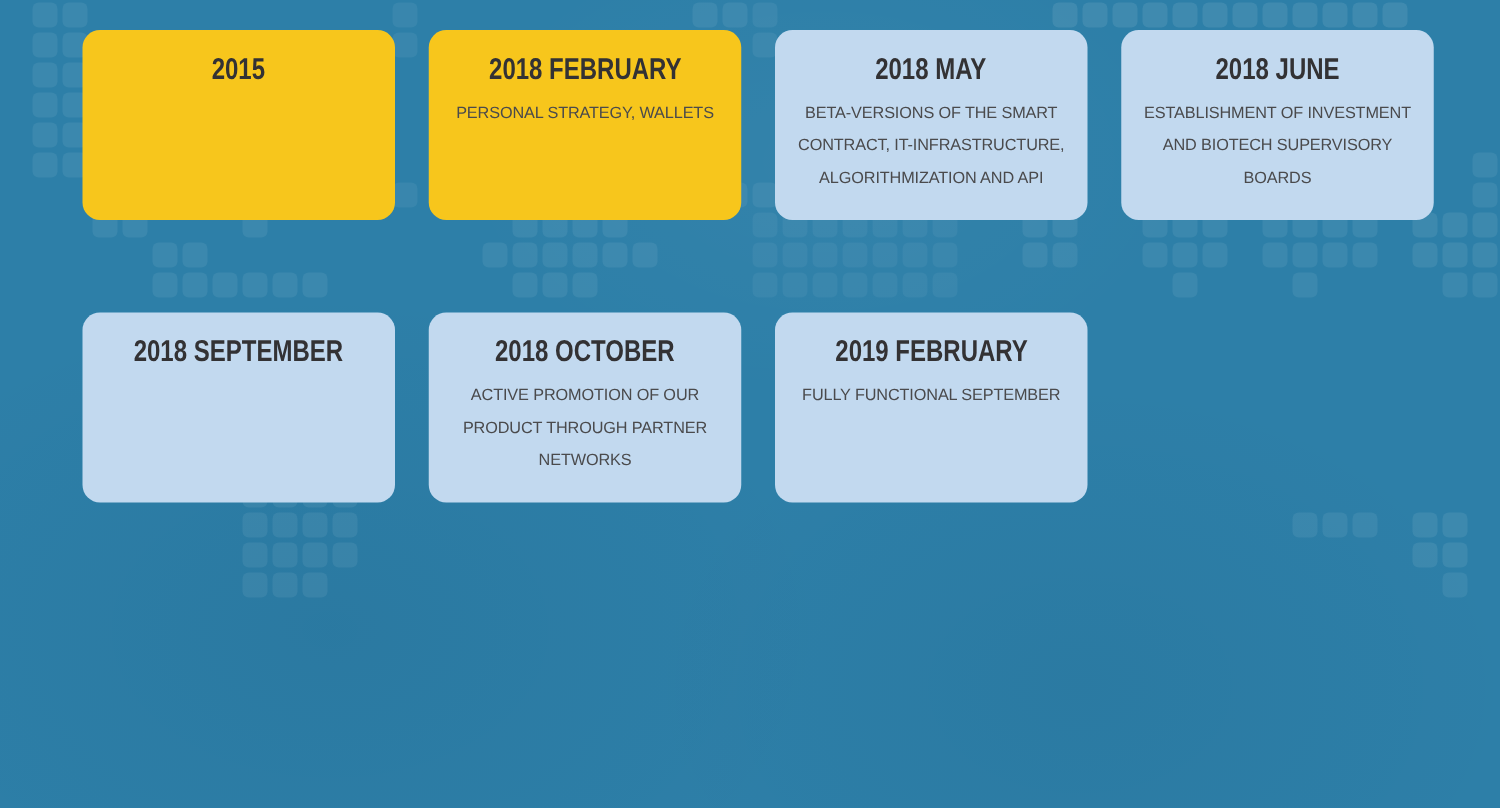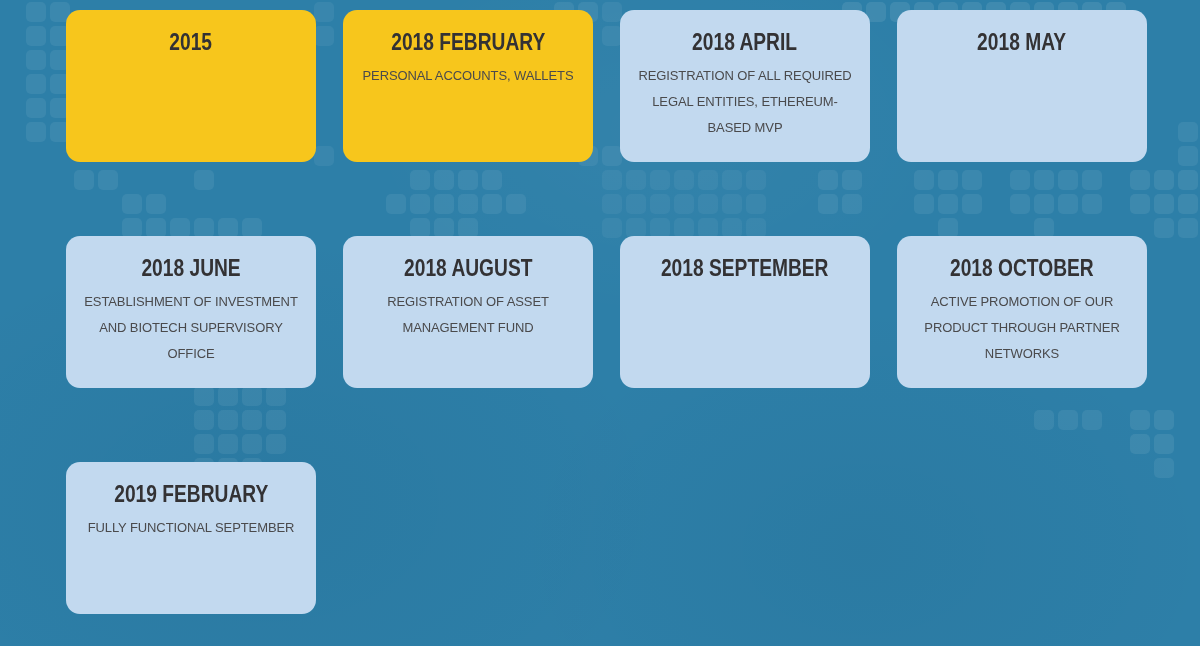--- a/index.html
+++ b/index.html
@@ -20,21 +20,21 @@
   }
   .bg-pattern{position:absolute;inset:0;z-index:1;}
   .tile{
     position:absolute;
     width:20px;height:20px;
     border-radius:5px;
     background:#ffffff;
   }
   .grid{
     position:absolute;
-    left:66px;top:10px;
+    left:66px;top:24px;
     z-index:2;
     display:grid;
     grid-template-columns:repeat(4,250px);
     column-gap:27px;
     row-gap:74px;
     align-items:start;
   }
   .card{
     box-sizing:border-box;
     border-radius:14px;
@@ -195,22 +195,20 @@
       <div class="tile" style="left: 1058px; top: 410px; opacity: 0.07;"></div>
       <div class="tile" style="left: 1082px; top: 410px; opacity: 0.07;"></div>
       <div class="tile" style="left: 1130px; top: 410px; opacity: 0.08;"></div>
       <div class="tile" style="left: 1130px; top: 434px; opacity: 0.08;"></div>
       <div class="tile" style="left: 1154px; top: 410px; opacity: 0.08;"></div>
       <div class="tile" style="left: 1154px; top: 434px; opacity: 0.08;"></div>
       <div class="tile" style="left: 1154px; top: 458px; opacity: 0.07;"></div>
     </div>
   <div class="grid" id="roadmap-grid">
       <div class="card highlight"><div class="card-date">2015</div></div>
-      <div class="card highlight"><div class="card-date">2018 FEBRUARY</div><div class="card-desc">PERSONAL ACCOUNTS, WALLETS</div></div>
-      <div class="card"><div class="card-date">2018 APRIL</div><div class="card-desc">REGISTRATION OF ALL REQUIRED LEGAL ENTITIES, ETHEREUM-BASED MVP</div></div>
-      <div class="card"><div class="card-date">2018 MAY</div></div>
-      <div class="card"><div class="card-date">2018 JUNE</div><div class="card-desc">ESTABLISHMENT OF INVESTMENT AND BIOTECH SUPERVISORY OFFICE</div></div>
-      <div class="card"><div class="card-date">2018 AUGUST</div><div class="card-desc">REGISTRATION OF ASSET MANAGEMENT FUND</div></div>
+      <div class="card highlight"><div class="card-date">2018 FEBRUARY</div><div class="card-desc">PERSONAL STRATEGY, WALLETS</div></div>
+      <div class="card"><div class="card-date">2018 MAY</div><div class="card-desc">BETA-VERSIONS OF THE SMART CONTRACT, IT-INFRASTRUCTURE, ALGORITHMIZATION AND API</div></div>
+      <div class="card"><div class="card-date">2018 JUNE</div><div class="card-desc">ESTABLISHMENT OF INVESTMENT AND BIOTECH SUPERVISORY BOARDS</div></div>
       <div class="card"><div class="card-date">2018 SEPTEMBER</div></div>
       <div class="card"><div class="card-date">2018 OCTOBER</div><div class="card-desc">ACTIVE PROMOTION OF OUR PRODUCT THROUGH PARTNER NETWORKS</div></div>
       <div class="card"><div class="card-date">2019 FEBRUARY</div><div class="card-desc">FULLY FUNCTIONAL SEPTEMBER</div></div>
     </div>
 </div>
 
 </body></html>

